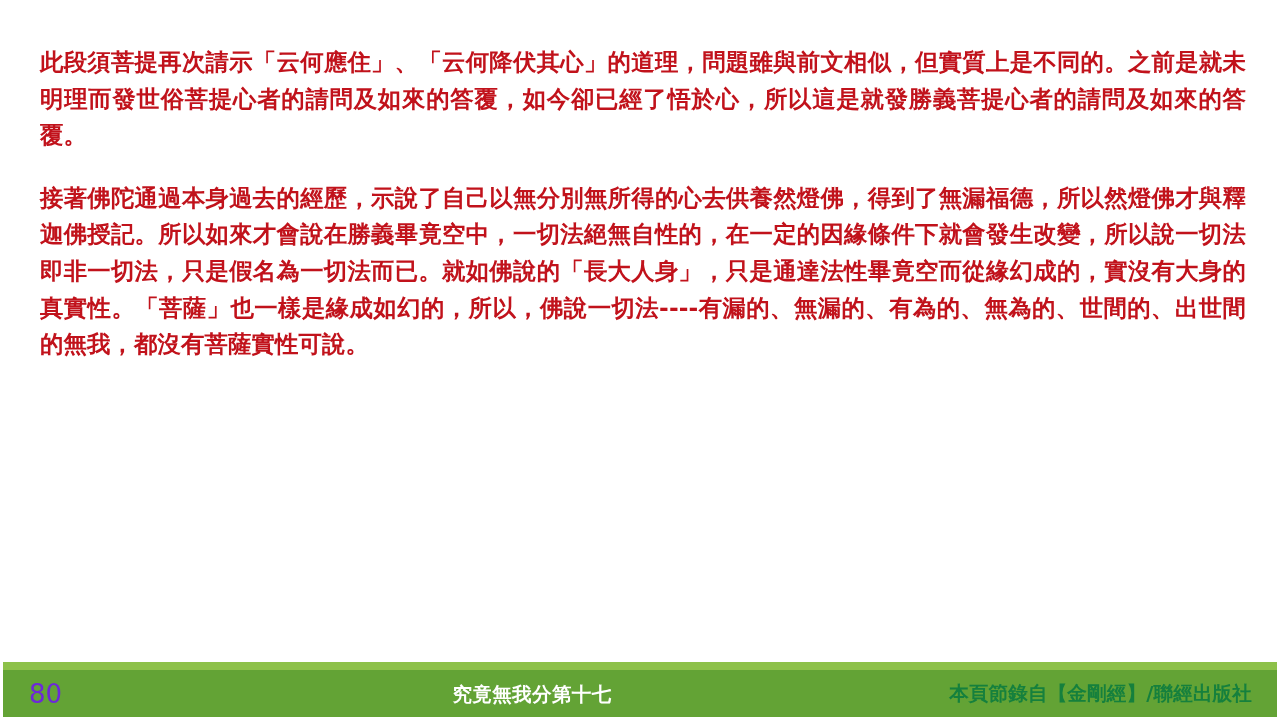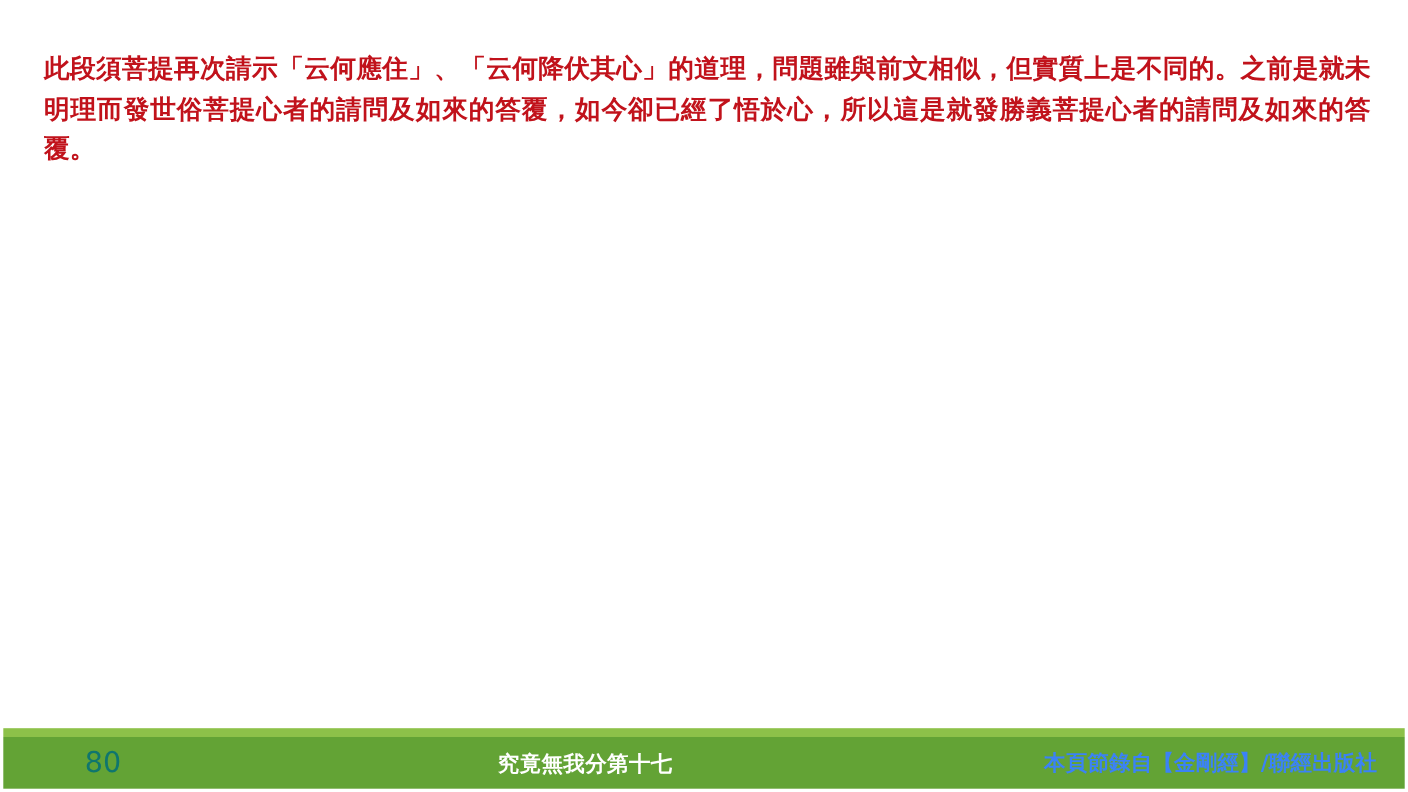--- a/index.html
+++ b/index.html
@@ -54,56 +54,56 @@
     left: 3px;
     top: 670px;
     width: 1274px;
     height: 47px;
     background: #63A335;
   }
   .footer-page {
     position: absolute;
     left: 29px;
     top: 679px;
-    color: #0f766e;
+    color: #6d28d9;
     font-size: 26px;
     font-weight: 400;
     line-height: 30px;
     white-space: nowrap;
-    margin-left: 48px;
   }
   .footer-center {
     position: absolute;
     left: 0;
     top: 683px;
     width: 1064px;
     text-align: center;
     color: #ffffff;
     font-size: 19.5px;
     font-weight: 700;
     line-height: 24px;
     white-space: nowrap;
     letter-spacing: 0.4px;
   }
   .footer-right {
     position: absolute;
     right: 28px;
     top: 682px;
-    color: #3b82f6;
+    color: #15803d;
     font-size: 19.5px;
     font-weight: 700;
     line-height: 24px;
     white-space: nowrap;
     letter-spacing: 0.2px;
   }
 </style>
 </head>
 <body>
 
 <div class="slide">
   <p class="para">此段須菩提再次請示「云何應住」、「云何降伏其心」的道理，問題雖與前文相似，但實質上是不同的。之前是就未明理而發世俗菩提心者的請問及如來的答覆，如今卻已經了悟於心，所以這是就發勝義菩提心者的請問及如來的答覆。</p>
+  <p class="para">接著佛陀通過本身過去的經歷，示說了自己以無分別無所得的心去供養然燈佛，得到了無漏福德，所以然燈佛才與釋迦佛授記。所以如來才會說在勝義畢竟空中，一切法絕無自性的，在一定的因緣條件下就會發生改變，所以說一切法即非一切法，只是假名為一切法而已。就如佛說的「長大人身」，只是通達法性畢竟空而從緣幻成的，實沒有大身的真實性。「菩薩」也一樣是緣成如幻的，所以，佛說一切法----有漏的、無漏的、有為的、無為的、世間的、出世間的無我，都沒有菩薩實性可說。</p>
 </div>
 
 <div class="footer-stripe"></div>
 <div class="footer-bar"></div>
 <div class="footer-page">80</div>
 <div class="footer-center">究竟無我分第十七</div>
 <div class="footer-right">本頁節錄自【金剛經】/聯經出版社</div>
 
 </body></html>

